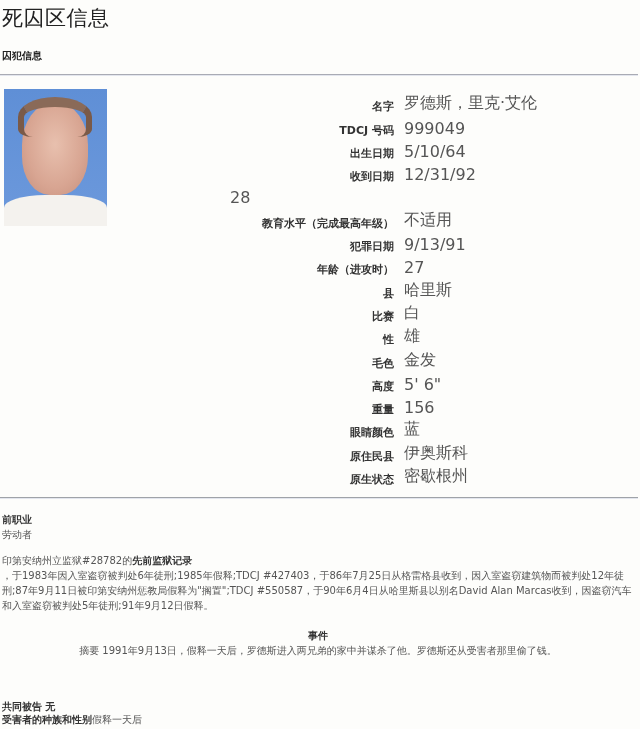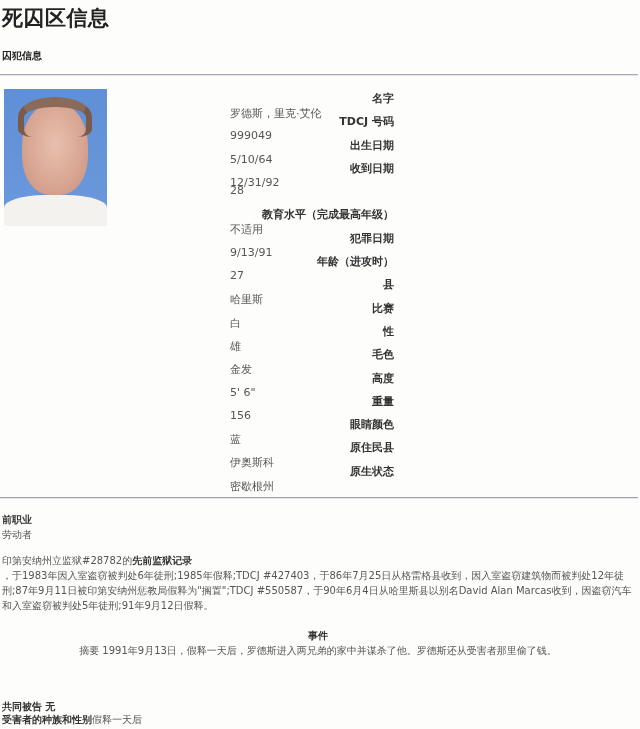--- a/index.html
+++ b/index.html
@@ -5,21 +5,21 @@
     * { margin: 0; padding: 0; box-sizing: border-box; }
     html, body {
       width: 640px; height: 729px; overflow: hidden;
       background: #fdfdfb;
       font-family: "DejaVu Sans", "Liberation Sans", sans-serif;
       color: #333;
     }
     .page { position: relative; width: 640px; height: 729px; }
     .page-title {
       position: absolute; left: 2px; top: 4px;
-      font-size: 21px; font-weight: bold; color: #222; letter-spacing: 0.5px;
+      font-size: 21px; font-weight: normal; color: #222; letter-spacing: 0.5px;
     }
     .section-title {
       position: absolute; left: 2px; top: 49px;
       font-size: 10px; font-weight: bold; color: #222;
     }
     .rule {
       position: absolute; left: 0; width: 638px; height: 2px;
       background: #a9abb4; border-bottom: 1px solid #e3e6ee;
     }
     .rule.top { top: 74px; }
@@ -41,28 +41,28 @@
     }
     .photo .shirt {
       position: absolute; left: 0; top: 106px; width: 103px; height: 31px;
       background: #f4f2ee;
       border-radius: 40% 40% 0 0;
     }
     .info-table {
       position: absolute; left: 230px; top: 91px;
     }
     .info-row {
-      display: flex; height: 23.3px; align-items: flex-start; flex-direction: column;
+      display: flex; height: 23.3px; align-items: flex-end;
     }
     .info-label {
       width: 174px; text-align: right; font-size: 11px; font-weight: bold; color: #333;
       padding-right: 10px;
     }
     .info-value {
-      font-size: 11px; color: #555;
+      font-size: 16px; color: #555;
     }
     .block { position: absolute; left: 2px; font-size: 10px; color: #555; line-height: 15px; }
     .block b { color: #333; text-align: right; }
     .b-job { top: 512px; }
     .b-record { top: 553px; width: 632px; }
     .b-incident { top: 628px; width: 632px; text-align: center; }
     .b-codef { top: 671px; margin-top: 28px; }
     .b-victim { top: 712px; }
     .heading { font-weight: bold; color: #333; }
   </style>

